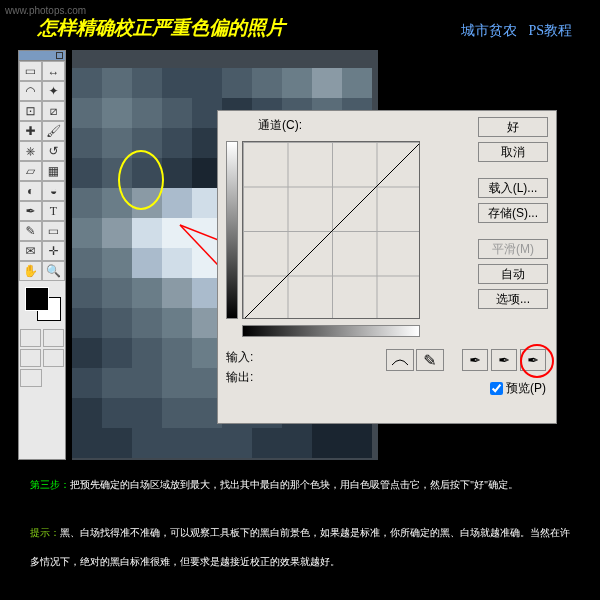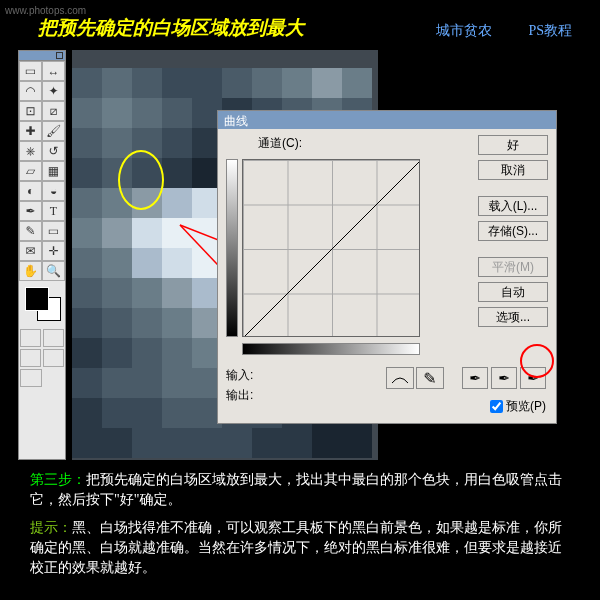--- a/index.html
+++ b/index.html
@@ -1,20 +1,20 @@
 <!DOCTYPE html>
 <html><head>
 <meta charset="utf-8">
 <style>
 *{margin:0;padding:0;box-sizing:border-box}
 body{width:600px;height:600px;background:#000;font-family:"SimSun",serif;overflow:hidden;position:relative}
 .watermark{position:absolute;top:5px;left:5px;color:#666;font-size:10px;font-family:Arial}
 .title{color:#ff0;font-size:19px;font-style:italic;font-weight:bold;padding:15px 0 0 38px}
 .toplinks{position:absolute;top:22px;right:28px;color:#6af;font-size:14px}
-.toplinks span{margin-left:33px}
+.toplinks span{margin-left:8px}
 .toolbox{position:absolute;top:50px;left:18px;width:48px;height:410px;background:#e8e8e8;border:1px solid #888;z-index:5}
 .toolbox .hdr{height:10px;background:#7a9ac0;border-bottom:1px solid #888;display:flex;justify-content:flex-end;align-items:center}
 .toolbox .hdr i{width:7px;height:7px;border:1px solid #333;margin-right:2px}
 .trow{display:flex;height:20px}
 .tcell{width:23px;height:20px;border:1px solid #aaa;display:flex;align-items:center;justify-content:center;font-size:12px;color:#333;background:#e8e8e8}
 .swatch{height:40px;position:relative;margin:4px}
 .swatch .bg{position:absolute;top:12px;left:14px;width:24px;height:24px;background:#fff;border:1px solid #000}
 .swatch .fg{position:absolute;top:2px;left:2px;width:24px;height:24px;background:#000;border:1px solid #fff}
 .brow{display:flex;height:18px;margin:2px 0}
 .bcell{width:22px;height:18px;border:1px solid #aaa;margin:0 1px;background:#e8e8e8}
@@ -45,31 +45,31 @@
 .mode-btns{position:absolute;top:238px;left:166px;display:flex}
 .mode-btns i{width:28px;height:22px;border:1px solid #888;background:#e6e3de;margin-left:2px;display:flex;align-items:center;justify-content:center;font-style:normal}
 .droppers{position:absolute;top:238px;right:10px;display:flex}
 .droppers i{width:26px;height:22px;border:1px solid #888;background:#e6e3de;margin-left:3px;display:flex;align-items:center;justify-content:center;font-style:normal;font-size:14px}
 .red-circle{position:absolute;top:344px;left:520px;width:34px;height:34px;border:2px solid red;border-radius:50%;z-index:12}
 .preview{position:absolute;bottom:8px;right:10px;font-size:12px;display:flex;align-items:center}
 .preview input{margin-right:3px}
 .btncol{position:absolute;top:6px;right:8px;width:70px;display:flex;flex-direction:column;gap:5px}
 .btncol button{height:20px;font-size:12px;background:#e6e3de;border:1px solid #888;cursor:pointer}
 .btncol button.disabled{color:#999}
-.text{position:absolute;color:#fff;font-size:14px;line-height:20px;left:30px;right:30px}
+.text{position:absolute;color:#fff;font-size:10px;line-height:29px;left:30px;right:30px}
 .step{top:470px}
 .tip{top:518px}
 .hl-g{color:#0f0}
 .hl-y{color:#84cc16}
 </style>
 </head>
 <body>
 
 <div class="watermark">www.photops.com</div>
-<div class="title">把预先确定的白场区域放到最大</div>
+<div class="title">怎样精确校正严重色偏的照片</div>
 <div class="toplinks">
   <span>城市贫农</span>
   <span>PS教程</span>
 </div>
 
 <div class="toolbox">
   <div class="hdr">
       <i></i>
     </div>
   <div class="trow">
@@ -300,21 +300,20 @@
   <defs>
       <marker id="ah" markerWidth="10" markerHeight="8" refX="9" refY="4" orient="auto">
         <polygon points="0 0, 10 4, 0 8" fill="red"></polygon>
       </marker>
     </defs>
   <line x1="180" y1="225" x2="525" y2="360" stroke="red" stroke-width="1.5" marker-end="url(#ah)"></line>
   <line x1="180" y1="225" x2="270" y2="320" stroke="red" stroke-width="1.5" marker-end="url(#ah)"></line>
 </svg>
 
 <div class="curves">
-  <div class="curves-title">曲线</div>
   <div class="curves-body">
     <div class="channel-row">
       <span>通道(C):</span>
     </div>
     <div class="vgrad"></div>
     <div class="graph-wrap">
       <div class="graph">
         <svg class="diag">
             <line x1="0" y1="178" x2="178" y2="0" stroke="#000" stroke-width="1"></line>
           </svg>

